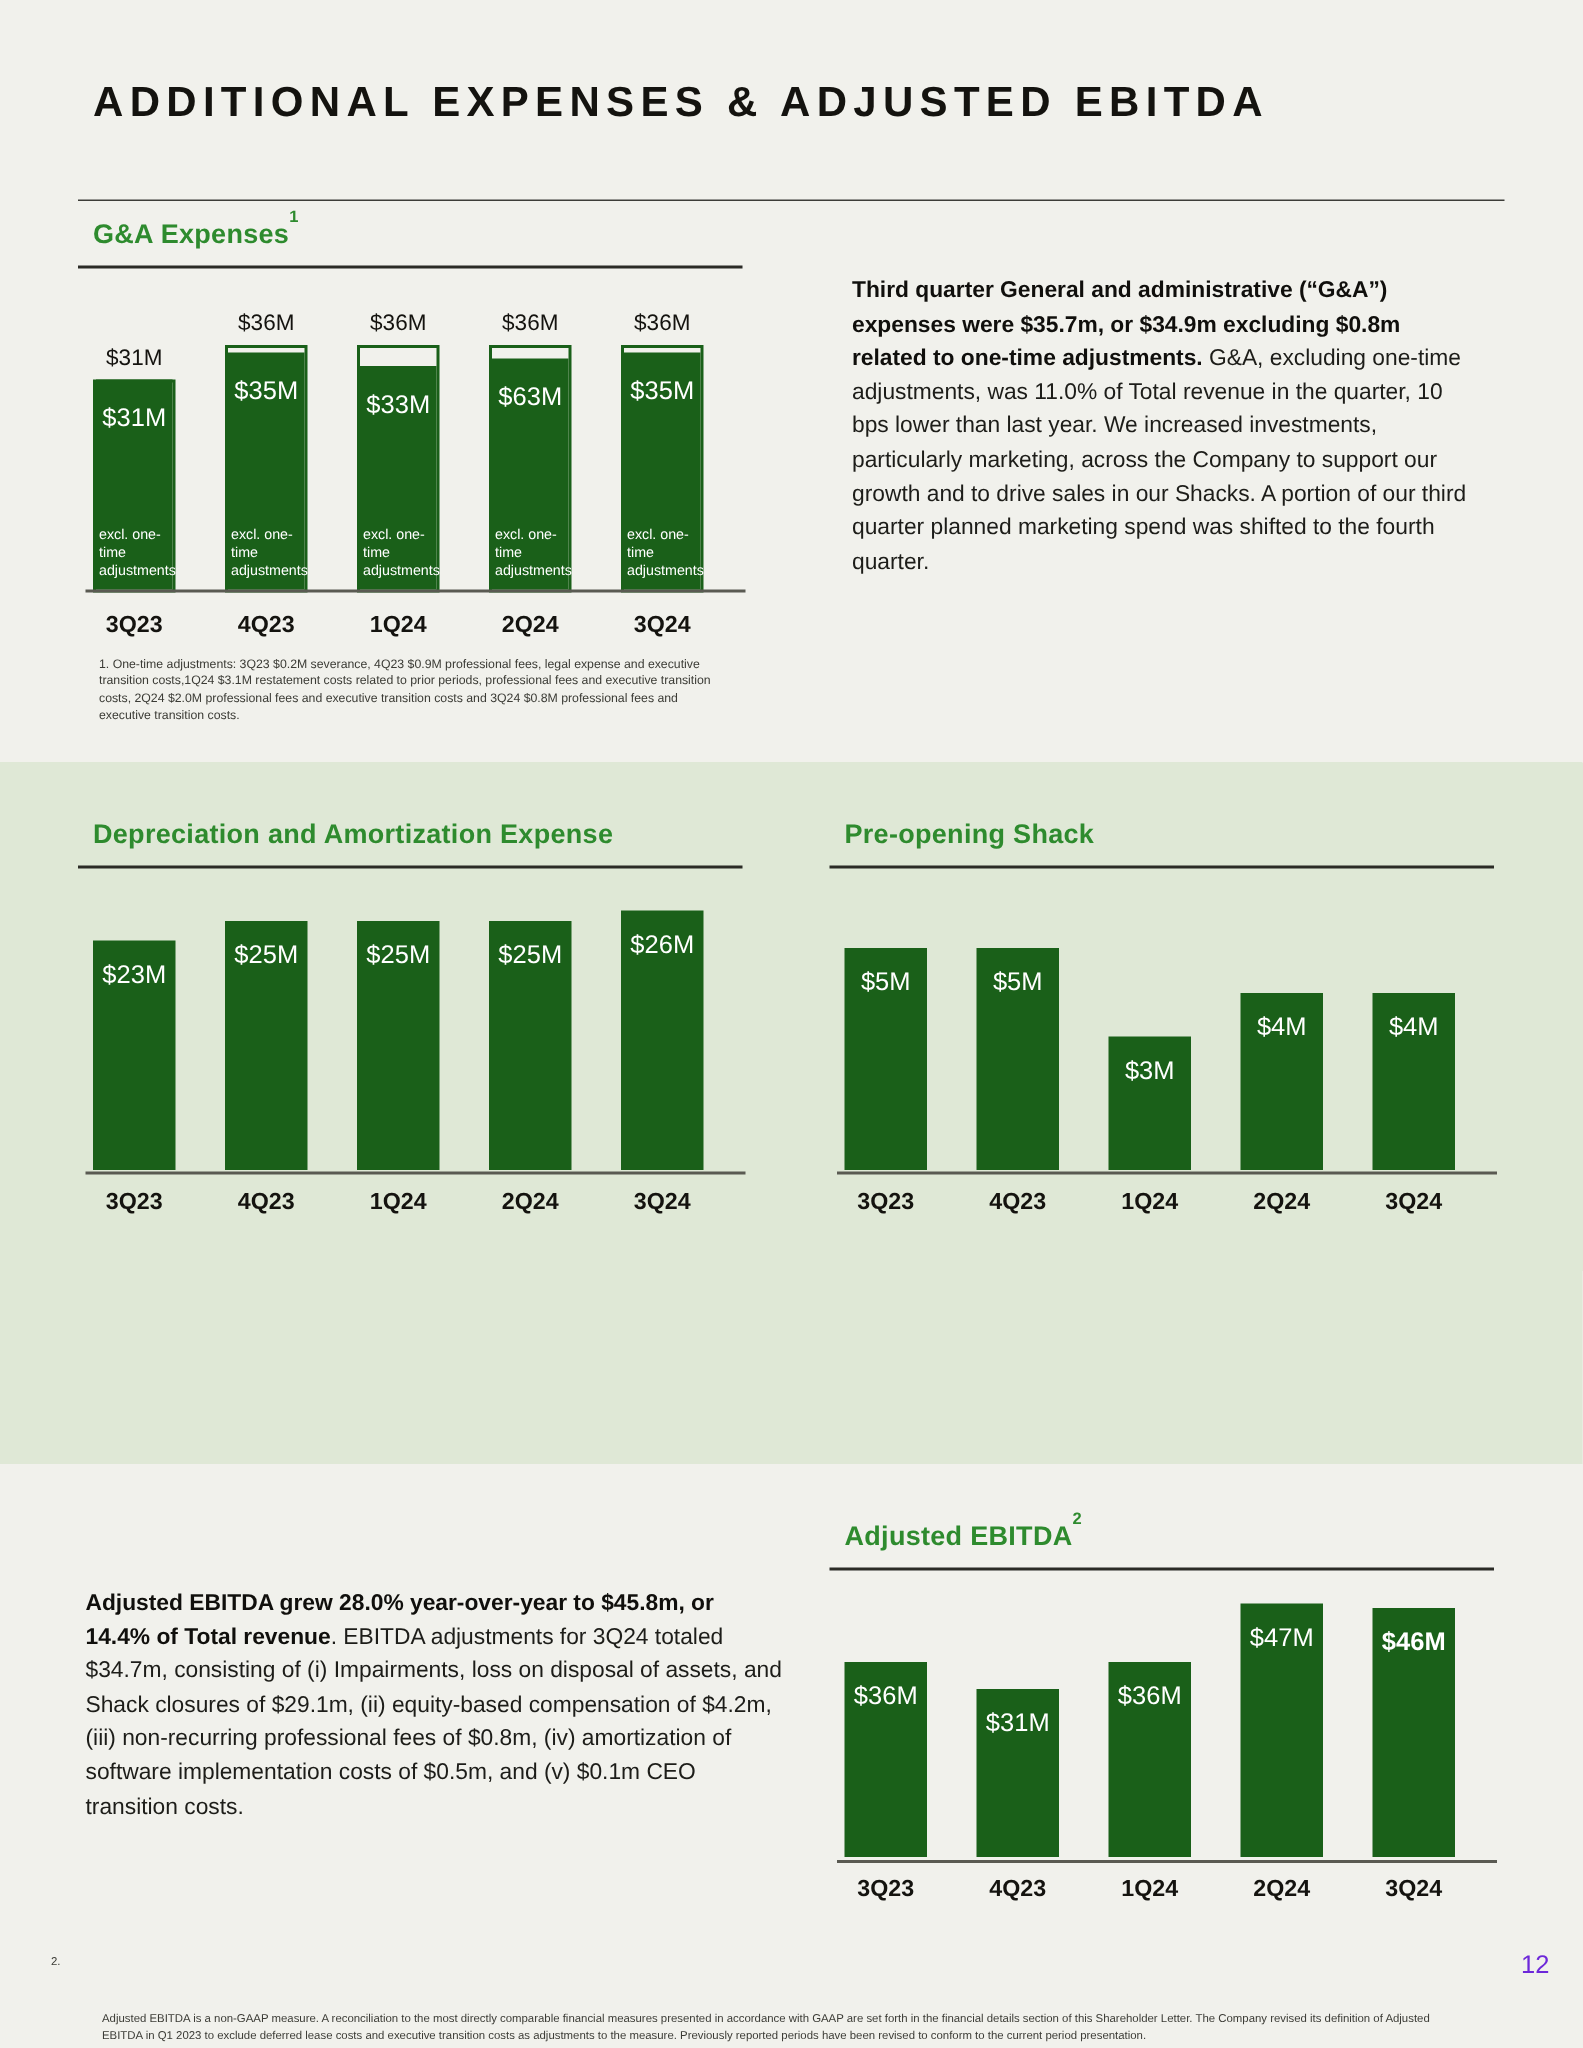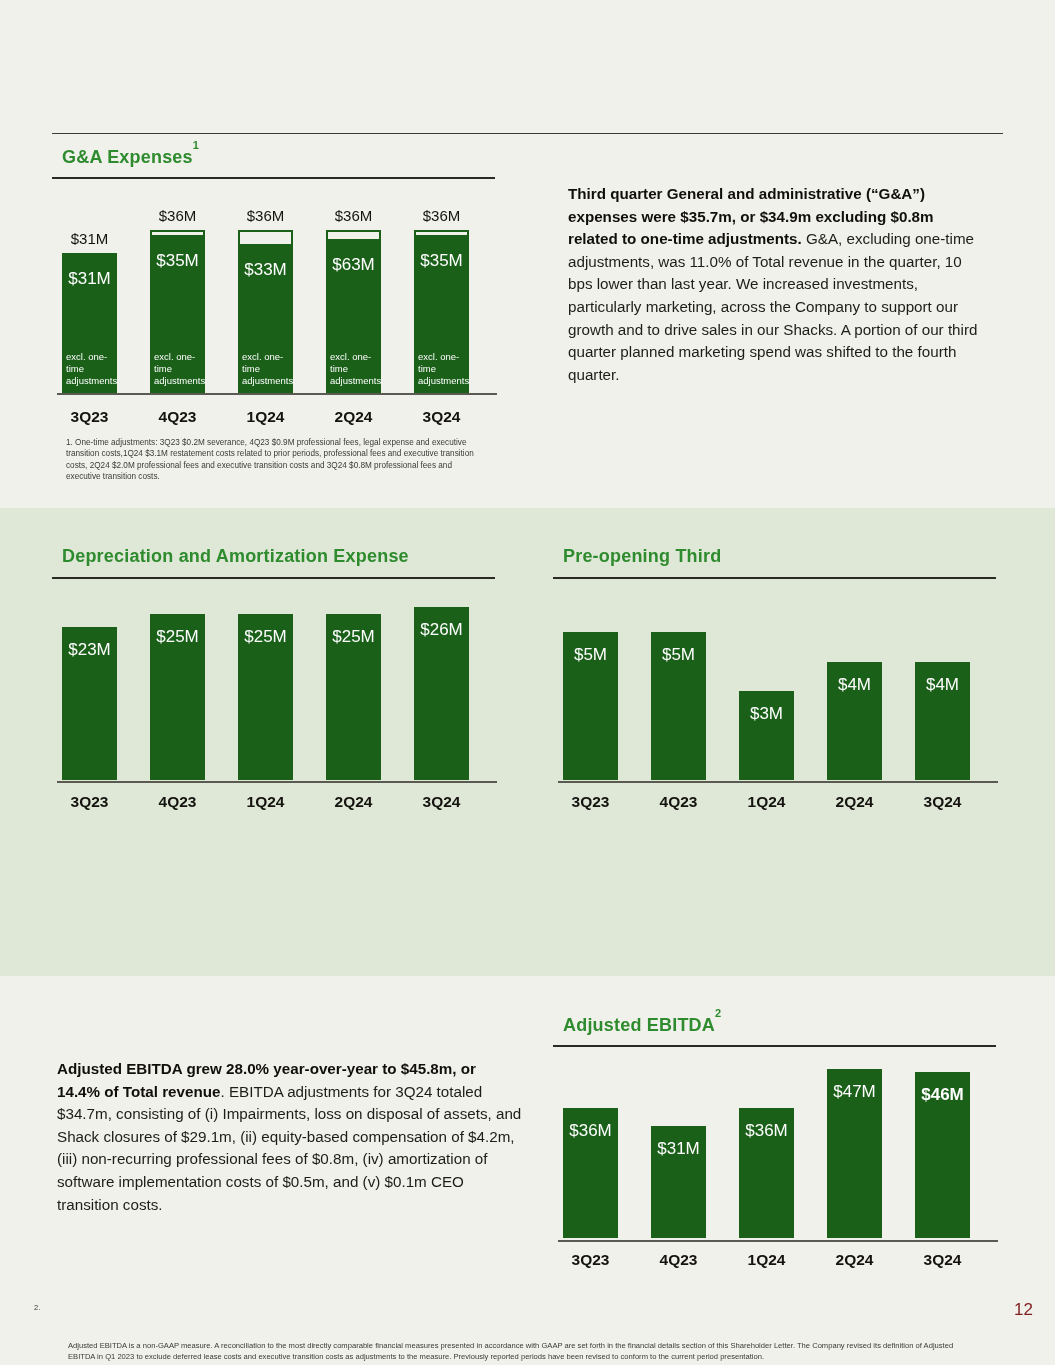--- a/index.html
+++ b/index.html
@@ -78,30 +78,31 @@
     font-size:8.2px;line-height:11.4px;color:#3b3b35;
   }
   .fn2num{
     position:absolute;left:34px;top:1303px;font-size:7.6px;color:#3b3b35;
   }
   .fn2{
     position:absolute;left:68px;top:1303px;width:910px;
     font-size:7.6px;line-height:11.2px;color:#3b3b35;margin-top:37px;
   }
   .pageno{
-    position:absolute;right:22px;top:1300px;font-size:17px;color:#7f1d1d;
+    position:absolute;right:22px;top:1300px;font-size:17px;color:#6d28d9;
   }
 </style>
 </head>
 <body>
 
 <div class="page">
 
   <div class="band-green"></div>
 
+  <div class="slide-title">ADDITIONAL EXPENSES &amp; ADJUSTED EBITDA</div>
   <div class="title-rule"></div>
 
   <div class="sec-head" style="left:62px;top:146px;">
     <span>G&amp;A Expenses</span><sup>1</sup>
   </div>
   <div class="sec-rule" style="left:52px;top:177px;width:443px;"></div>
 
   <div class="chart" id="chart-ga" style="left:62px;top:210px;width:430px;height:185px;">
       <div class="bar-col" style="left: 0px;">
         <div class="bar outline" style="height: 141.825px;">
@@ -176,21 +177,21 @@
       </div>
       <div class="bar-col" style="left: 352px;">
         <div class="bar" style="height: 172.714px;"></div>
         <div class="val-in" style="bottom: 139.714px;">$26M</div>
       </div>
     </div>
   <div class="axis" style="left:57px;top:781px;width:440px;"></div>
 
 
   <div class="sec-head" style="left:563px;top:546px;">
-    <span>Pre-opening Third</span>
+    <span>Pre-opening Shack</span>
   </div>
   <div class="sec-rule" style="left:553px;top:577px;width:443px;"></div>
 
   <div class="chart" id="chart-preopen" style="left:563px;top:595px;width:430px;height:185px;">
       <div class="bar-col" style="left: 0px;">
         <div class="bar" style="height: 147.619px;"></div>
         <div class="val-in" style="bottom: 114.619px;">$5M</div>
       </div>
       <div class="bar-col" style="left: 88px;">
         <div class="bar" style="height: 147.619px;"></div>

